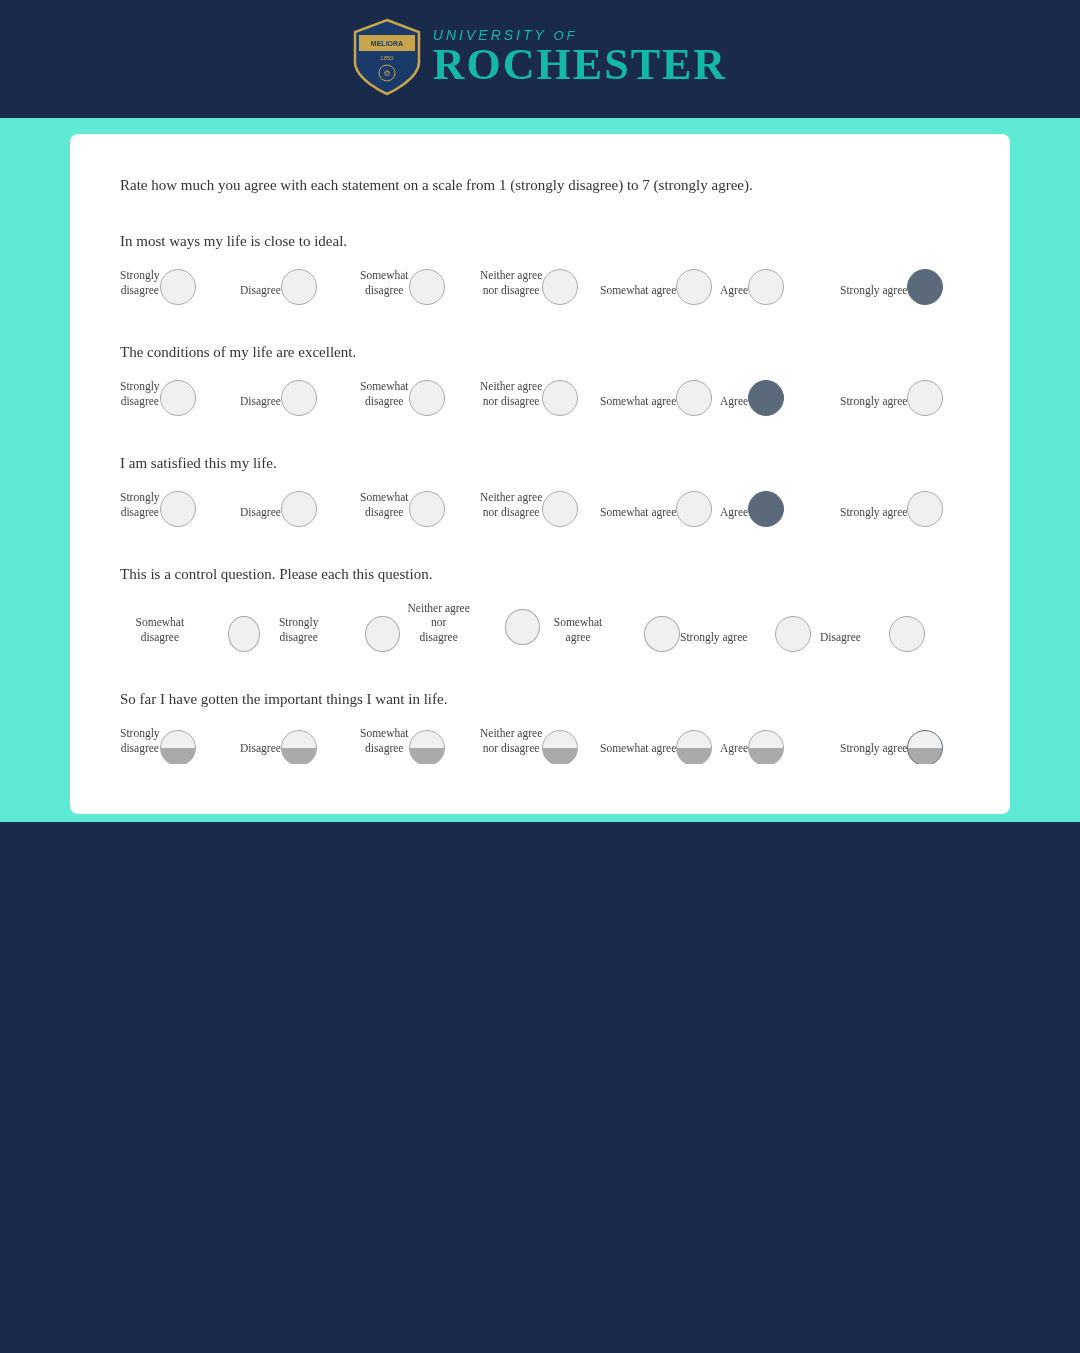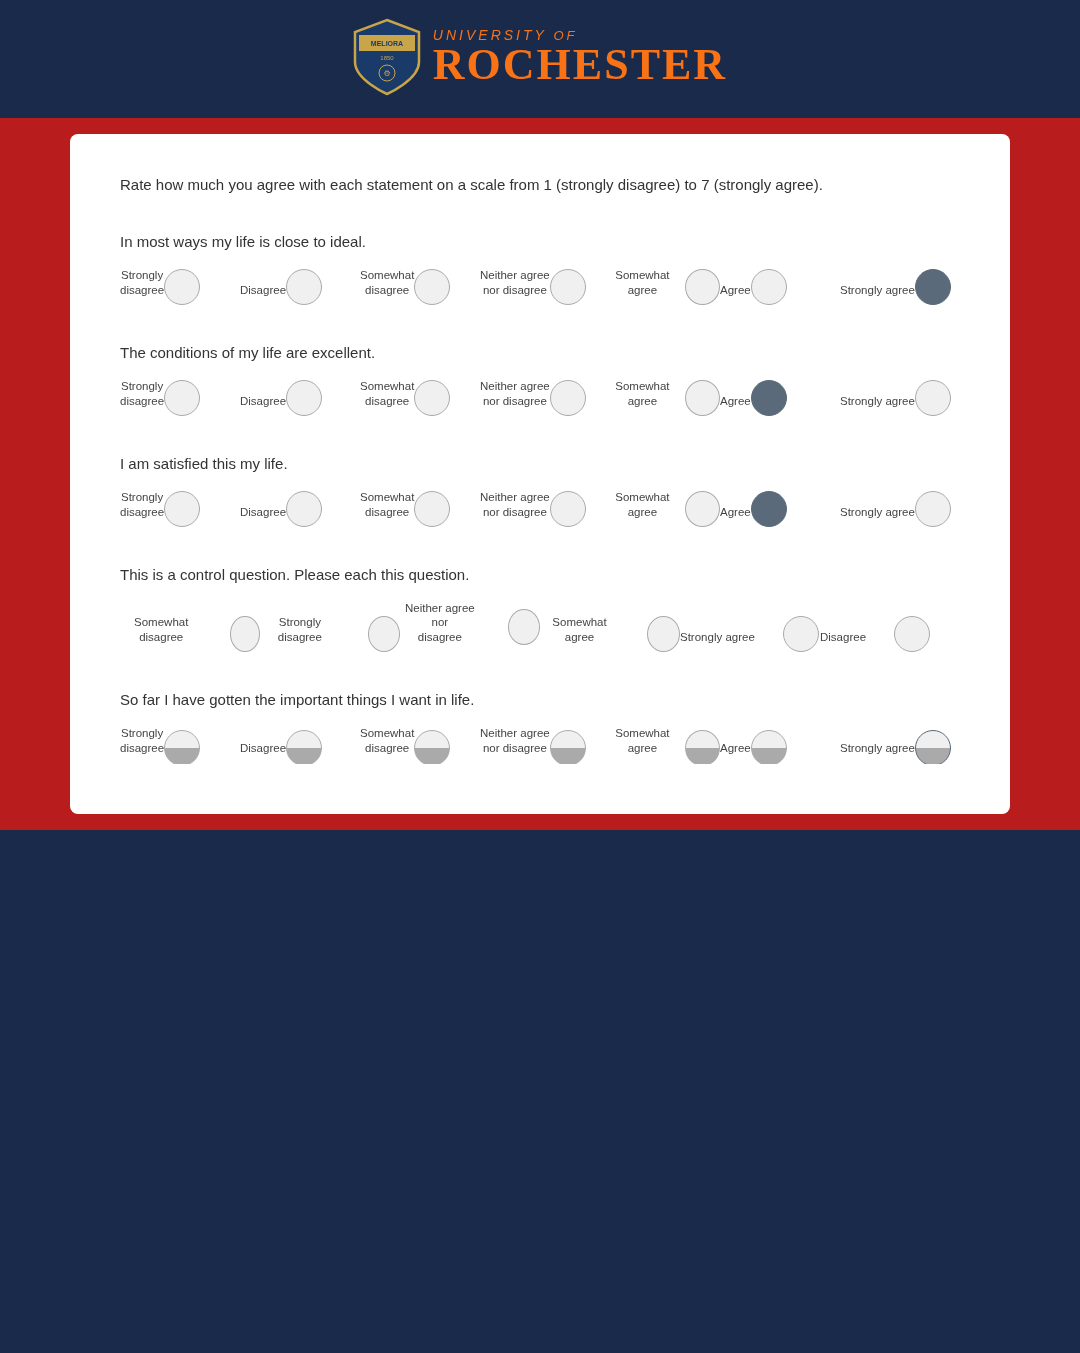--- a/index.html
+++ b/index.html
@@ -25,21 +25,21 @@
     }
 
     .shield {
       width: 68px;
       height: 78px;
     }
 
     .university-name {
       display: flex;
       flex-direction: column;
-      color: #f97316;
+      color: #14b8a6;
     }
 
     .university-top {
       font-size: 14px;
       letter-spacing: 3px;
       font-weight: 400;
       font-style: italic;
       text-transform: uppercase;
     }
 
@@ -50,22 +50,23 @@
 
     .university-main {
       font-size: 44px;
       font-weight: 700;
       letter-spacing: 2px;
       line-height: 1;
       font-family: 'Georgia', serif;
     }
 
     .content-area {
-      background-color: #b91c1c;
-      padding: 16px 20px 16px;
+      background-color: #5eead4;
+      padding: 16px 20px 8px;
+      font-family: Liberation Serif, serif;
     }
 
     .survey-card {
       background-color: white;
       border-radius: 8px;
       padding: 40px 50px 50px;
       max-width: 940px;
       margin: 0 auto;
     }
 

